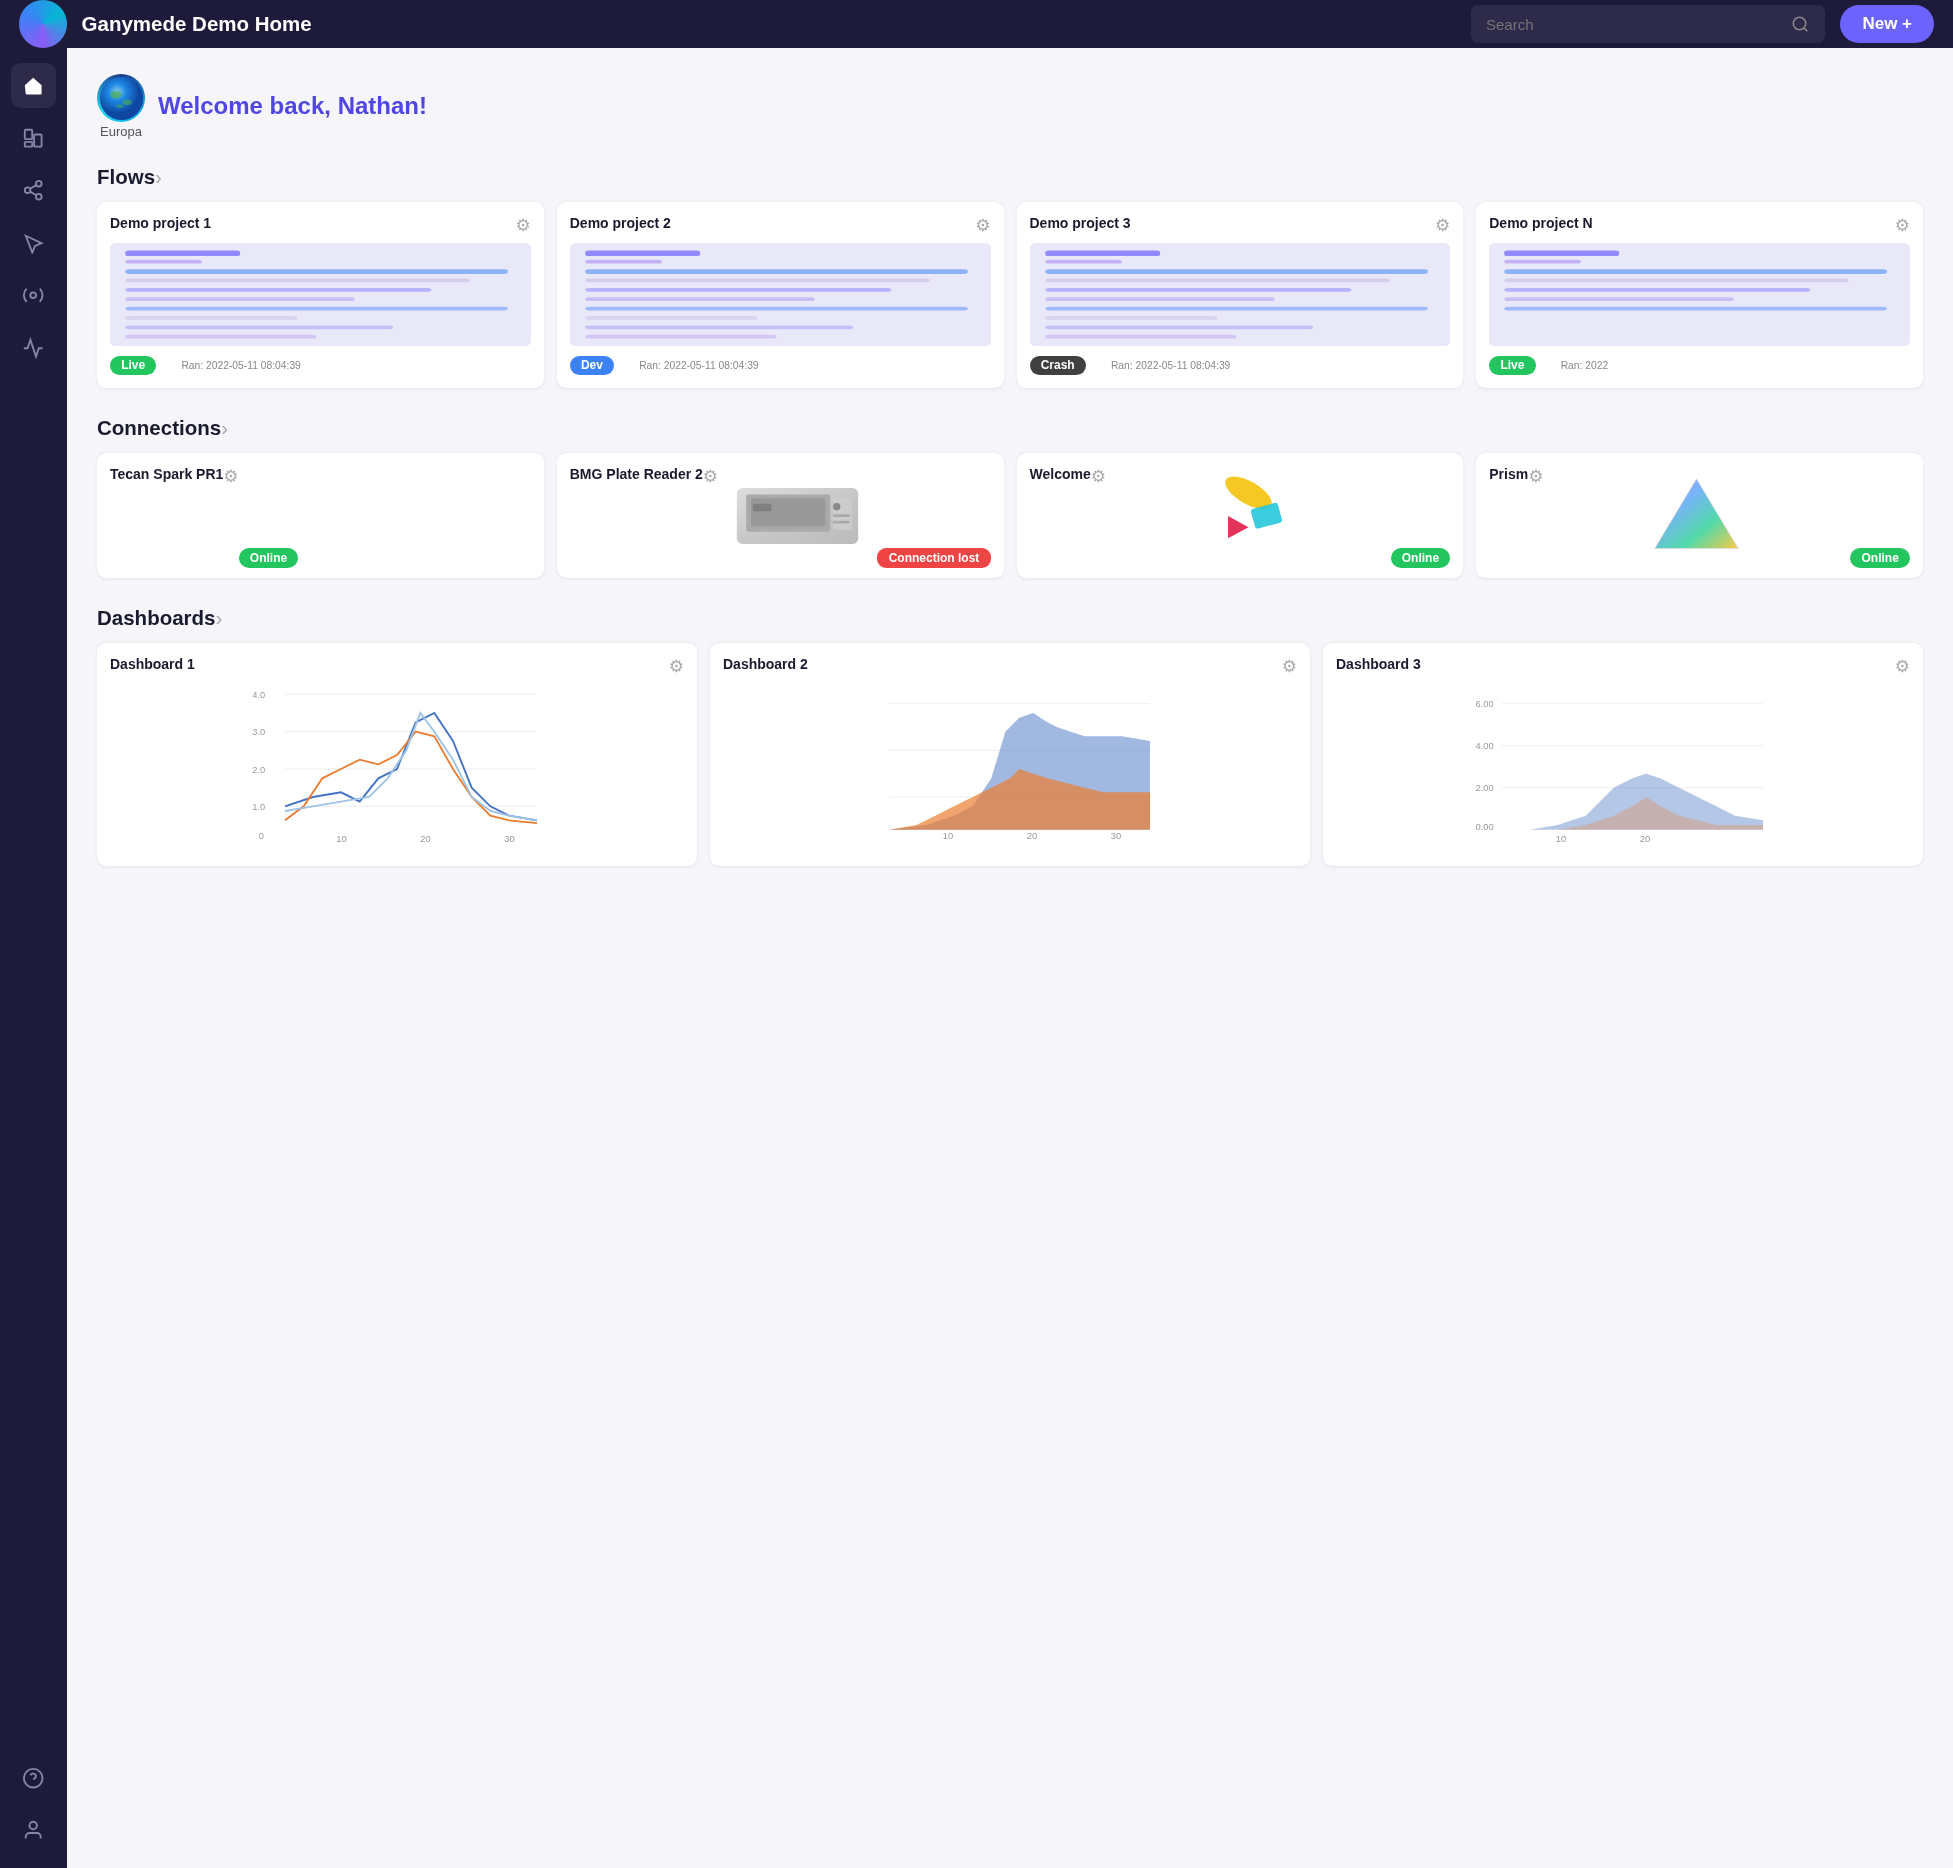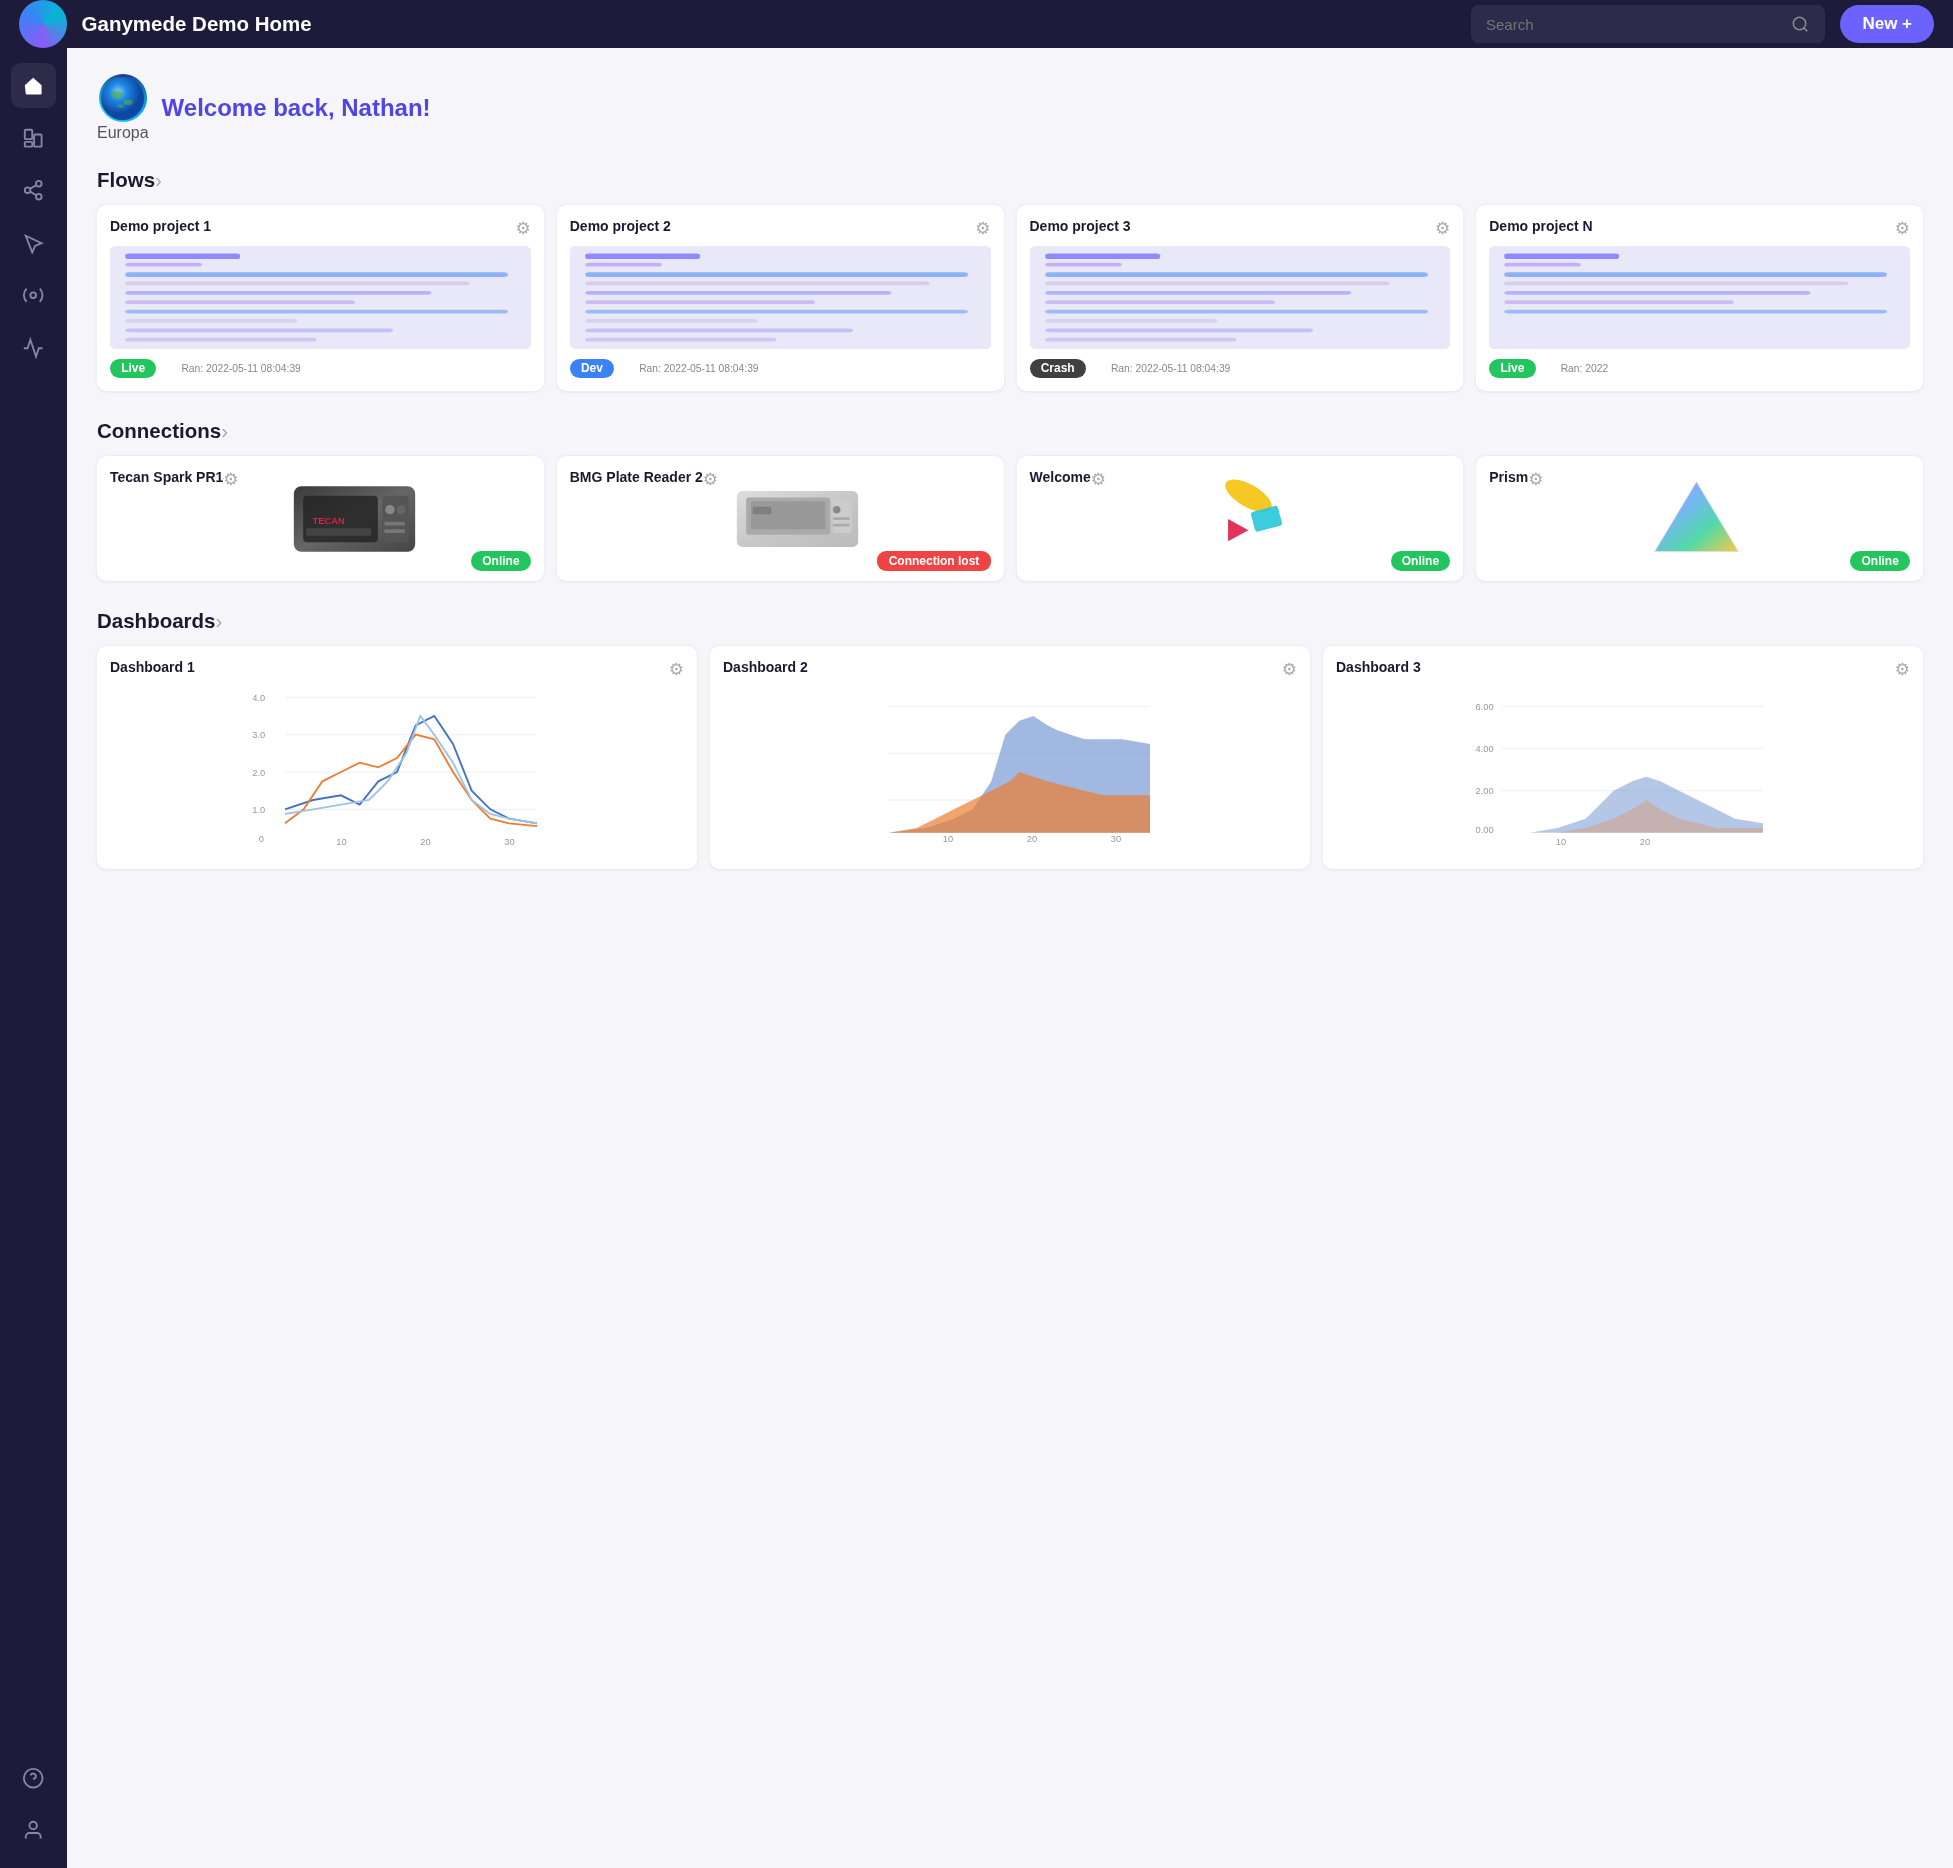--- a/index.html
+++ b/index.html
@@ -117,21 +117,21 @@
       align-items: center;
       gap: 1.9px;
     }
     .avatar-circle {
       width: 48px; height: 48px;
       border-radius: 50%;
       background: conic-gradient(from 0deg, #1e3a8a, #0ea5e9, #22d3ee, #1e3a8a);
       overflow: hidden;
       display: flex; align-items: center; justify-content: center;
     }
-    .avatar-label { font-size: 16px; color: #555; }
+    .avatar-label { font-size: 13px; color: #555; }
     .welcome-text { font-size: 24px; font-weight: 700; color: #4f46e5; }
 
     
     .section-header {
       display: flex;
       align-items: center;
       justify-content: flex-start;
       margin-bottom: 13px;
     }
     .section-title { font-size: 20.5px; font-weight: 700; color: #1a1a2e; }
@@ -440,40 +440,20 @@
     <div class="section-header">
       <span class="section-title">Connections</span>
       <span class="section-arrow">›</span>
     </div>
     <div class="conn-cards-row">
 
       <div class="conn-card">
         <div class="card-header">
           <span class="card-title">Tecan Spark PR1</span>
           <span class="gear-icon">⚙</span>
-        </div>
-        <div class="conn-image">
-          <svg width="131" height="84" viewBox="0 0 140 90">
-            <defs>
-              <linearGradient id="machineGrad" x1="0" y1="0" x2="1" y2="1">
-                <stop offset="0%" stop-color="#3a3a3a"></stop>
-                <stop offset="50%" stop-color="#666"></stop>
-                <stop offset="100%" stop-color="#444"></stop>
-              </linearGradient>
-            </defs>
-            <rect x="5" y="10" width="130" height="70" rx="8" fill="url(#machineGrad)"></rect>
-            <rect x="15" y="20" width="80" height="50" rx="4" fill="#222" opacity="0.8"></rect>
-            <rect x="100" y="20" width="28" height="50" rx="4" fill="#555"></rect>
-            <text x="25" y="50" fill="#e11d48" font-size="10" font-weight="bold">TECAN</text>
-            <rect x="18" y="55" width="70" height="8" rx="2" fill="#444"></rect>
-            <circle cx="108" cy="35" r="5" fill="#888"></circle>
-            <circle cx="120" cy="35" r="5" fill="#666"></circle>
-            <rect x="102" y="48" width="22" height="4" rx="1" fill="#777"></rect>
-            <rect x="102" y="56" width="22" height="4" rx="1" fill="#777"></rect>
-          </svg>
         </div>
         <div class="conn-status">
           <span class="status-badge status-online">Online</span>
         </div>
       </div>
 
       <div class="conn-card">
         <div class="card-header">
           <span class="card-title">BMG Plate Reader 2</span>
           <span class="gear-icon">⚙</span>

